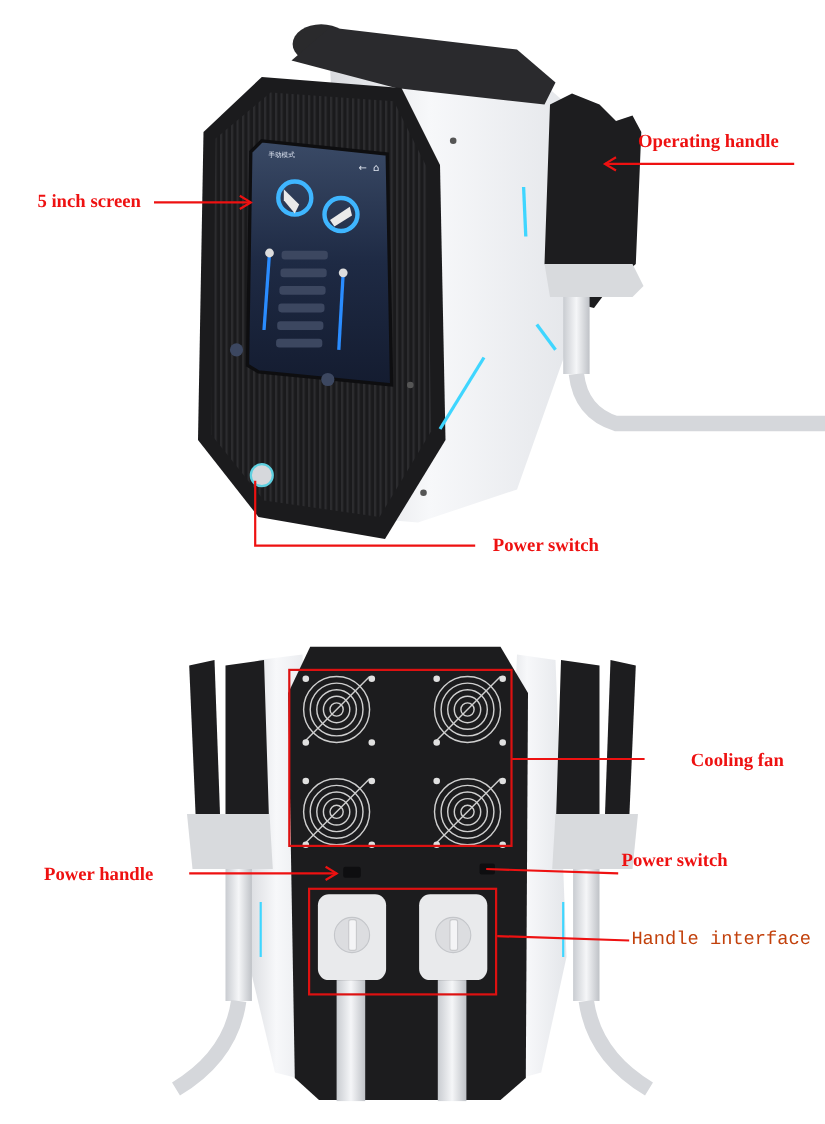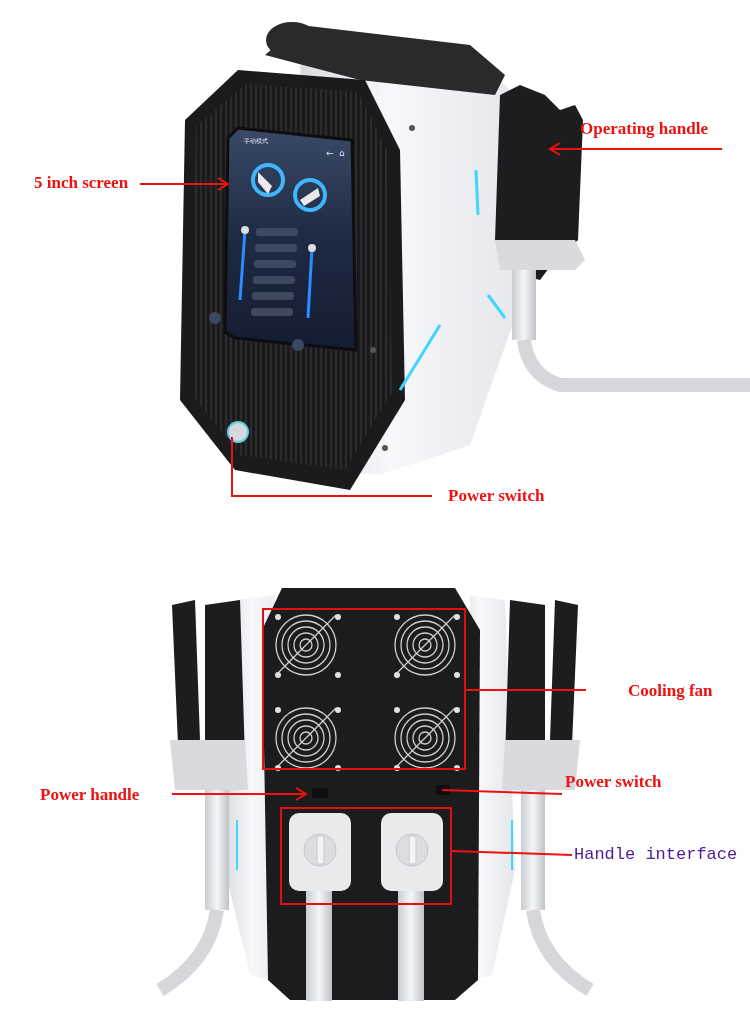--- a/index.html
+++ b/index.html
@@ -205,17 +205,17 @@
 
 <div class="box" style="left:262px;top:608px;width:204px;height:162px;"></div>
 <div class="box" style="left:280px;top:807px;width:172px;height:98px;"></div>
 
 <div class="label" style="left:34px;top:173px;">5 inch screen</div>
 <div class="label" style="left:580px;top:119px;">Operating handle</div>
 <div class="label" style="left:448px;top:486px;">Power switch</div>
 <div class="label" style="left:588px;top:681px;margin-left:40px;">Cooling fan</div>
 <div class="label" style="left:40px;top:785px;">Power handle</div>
 <div class="label" style="left:565px;top:772px;">Power switch</div>
-<div class="label mono" style="left:574px;top:845px;color:#4c1d95;">Handle interface</div>
+<div class="label mono" style="left:574px;top:845px;color:#c2410c;">Handle interface</div>
 
 <div class="abs" style="left:244px;top:137px;font-size:6px;color:#dfe6f3;font-family:'DejaVu Sans',sans-serif;">手动模式</div>
 <div class="abs" style="left:326px;top:148px;font-size:9px;color:#e0e6f0;font-family:'DejaVu Sans',sans-serif;">←</div>
 <div class="abs" style="left:339px;top:148px;font-size:9px;color:#e0e6f0;font-family:'DejaVu Sans',sans-serif;">⌂</div>
 
 </body></html>

